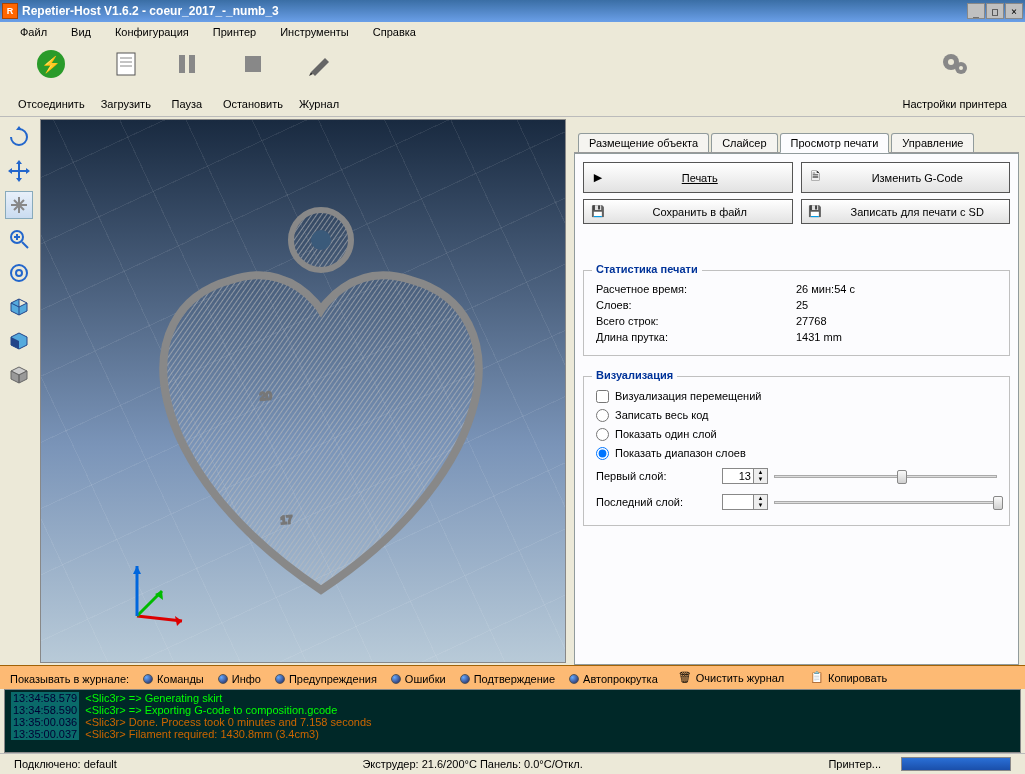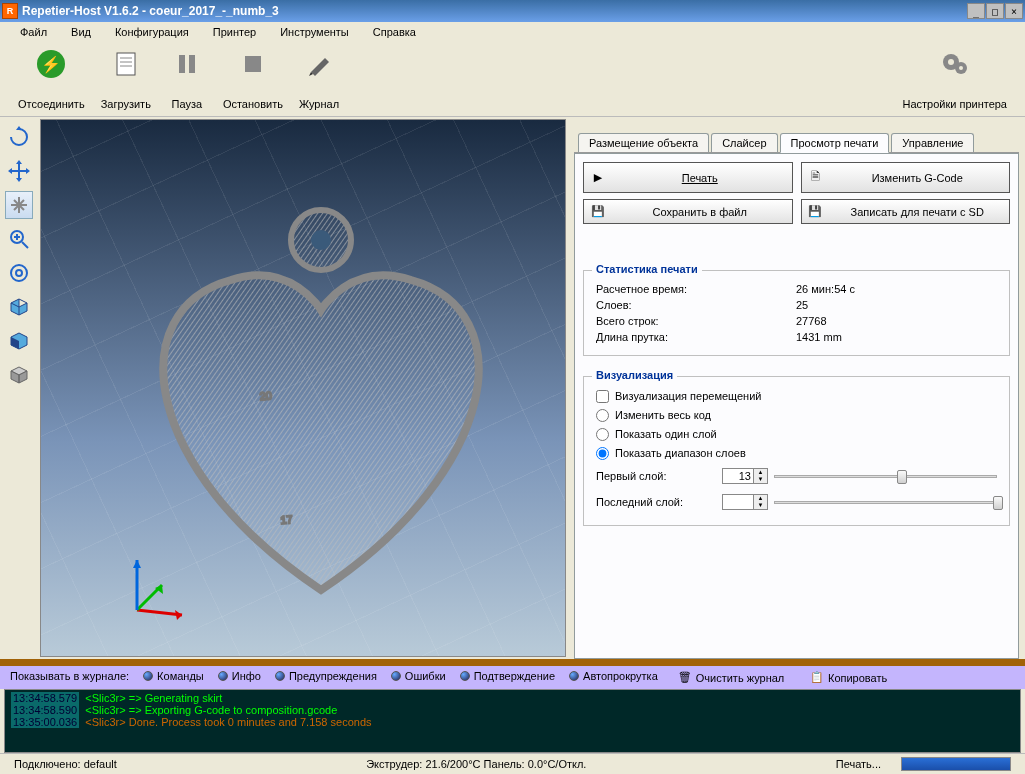--- a/index.html
+++ b/index.html
@@ -66,21 +66,21 @@
 .layer-row .lk { flex: 0 0 120px; }
 .spinner { display: inline-flex; border: 1px solid #888; }
 .spinner input { width: 30px; border: none; padding: 1px 2px; text-align: right; font-size: 11px; }
 .spinner .spinbtns { display: flex; flex-direction: column; width: 14px; }
 .spinner .spinbtns div { flex:1; font-size: 6px; text-align: center; border-left:1px solid #888; background:#eee; cursor:pointer; line-height: 7px; }
 .slider { flex: 1; height: 18px; position: relative; }
 .slider .track { position: absolute; left:0; right:0; top: 8px; height: 3px; background: #ddd; border:1px solid #aaa; }
 .slider .thumb { position:absolute; top:3px; width:10px; height:14px; background: linear-gradient(#fafafa,#d0d0d0); border:1px solid #888; border-radius:2px; }
 
 
-.logfilter { display: flex; align-items: flex-start; gap: 14px; padding: 4px 10px; background: #c4b5fd; border-top: 7px solid #a16207; }
+.logfilter { display: flex; align-items: flex-end; gap: 14px; padding: 4px 10px; background: #fdba74; border-top: 1px solid #a16207; }
 .logfilter .chk { display: flex; align-items: center; gap: 4px; }
 .dot { width:10px; height:10px; border-radius:50%; border:1px solid #555; }
 .dot.on { background: radial-gradient(circle at 30% 30%, #6af, #225); }
 .lbtn { display: flex; align-items: center; gap: 4px; padding: 1px 6px; border:0; background:transparent; cursor:pointer; }
 
 .logbox { height: 64px; background: #002828; color: #0f0; font-family: "Courier New", monospace; font-size: 12px; padding: 2px 6px; overflow: hidden; border: 1px solid #888; margin: 0 4px; }
 .logline { white-space: pre; }
 .logline .ts { background: #0a6a6a; color: #003; padding: 0 2px; }
 .logline.darkorange { color: #cc6600; }
 
@@ -304,21 +304,21 @@
       </div>
 
       <div class="groupbox">
         <div class="legend">Визуализация</div>
         <div class="check-row">
             <input type="checkbox" style="">
             <span>Визуализация перемещений</span>
           </div>
         <div class="radio-row">
             <input type="radio" name="vmode" style="">
-            <span>Изменить весь код</span>
+            <span>Записать весь код</span>
           </div>
         <div class="radio-row">
             <input type="radio" name="vmode" style="">
             <span>Показать один слой</span>
           </div>
         <div class="radio-row">
             <input type="radio" name="vmode" checked="" style="">
             <span>Показать диапазон слоев</span>
           </div>
         <div class="layer-row">
@@ -387,22 +387,23 @@
   <button class="lbtn">
       <span>📋</span>
       <span>Копировать</span>
     </button>
 </div>
 
 <div class="logbox" id="logbox">
     <div class="logline "><span class="ts">13:34:58.579</span>  &lt;Slic3r&gt; =&gt; Generating skirt</div>
     <div class="logline "><span class="ts">13:34:58.590</span>  &lt;Slic3r&gt; =&gt; Exporting G-code to composition.gcode</div>
     <div class="logline darkorange"><span class="ts">13:35:00.036</span>  &lt;Slic3r&gt; Done. Process took 0 minutes and 7.158 seconds</div>
+    <div class="logline darkorange"><span class="ts">13:35:00.037</span>  &lt;Slic3r&gt; Filament required: 1430.8mm (3.4cm3)</div>
   </div>
 
 <div class="statusbar">
   <div class="sf">Подключено: default</div>
   <div class="spacer"></div>
   <div class="sf">Экструдер: 21.6/200°C Панель: 0.0°C/Откл.</div>
   <div class="spacer"></div>
-  <div class="sf">Печать...</div>
+  <div class="sf">Принтер...</div>
   <div class="progress"></div>
 </div>
 
 </body></html>

